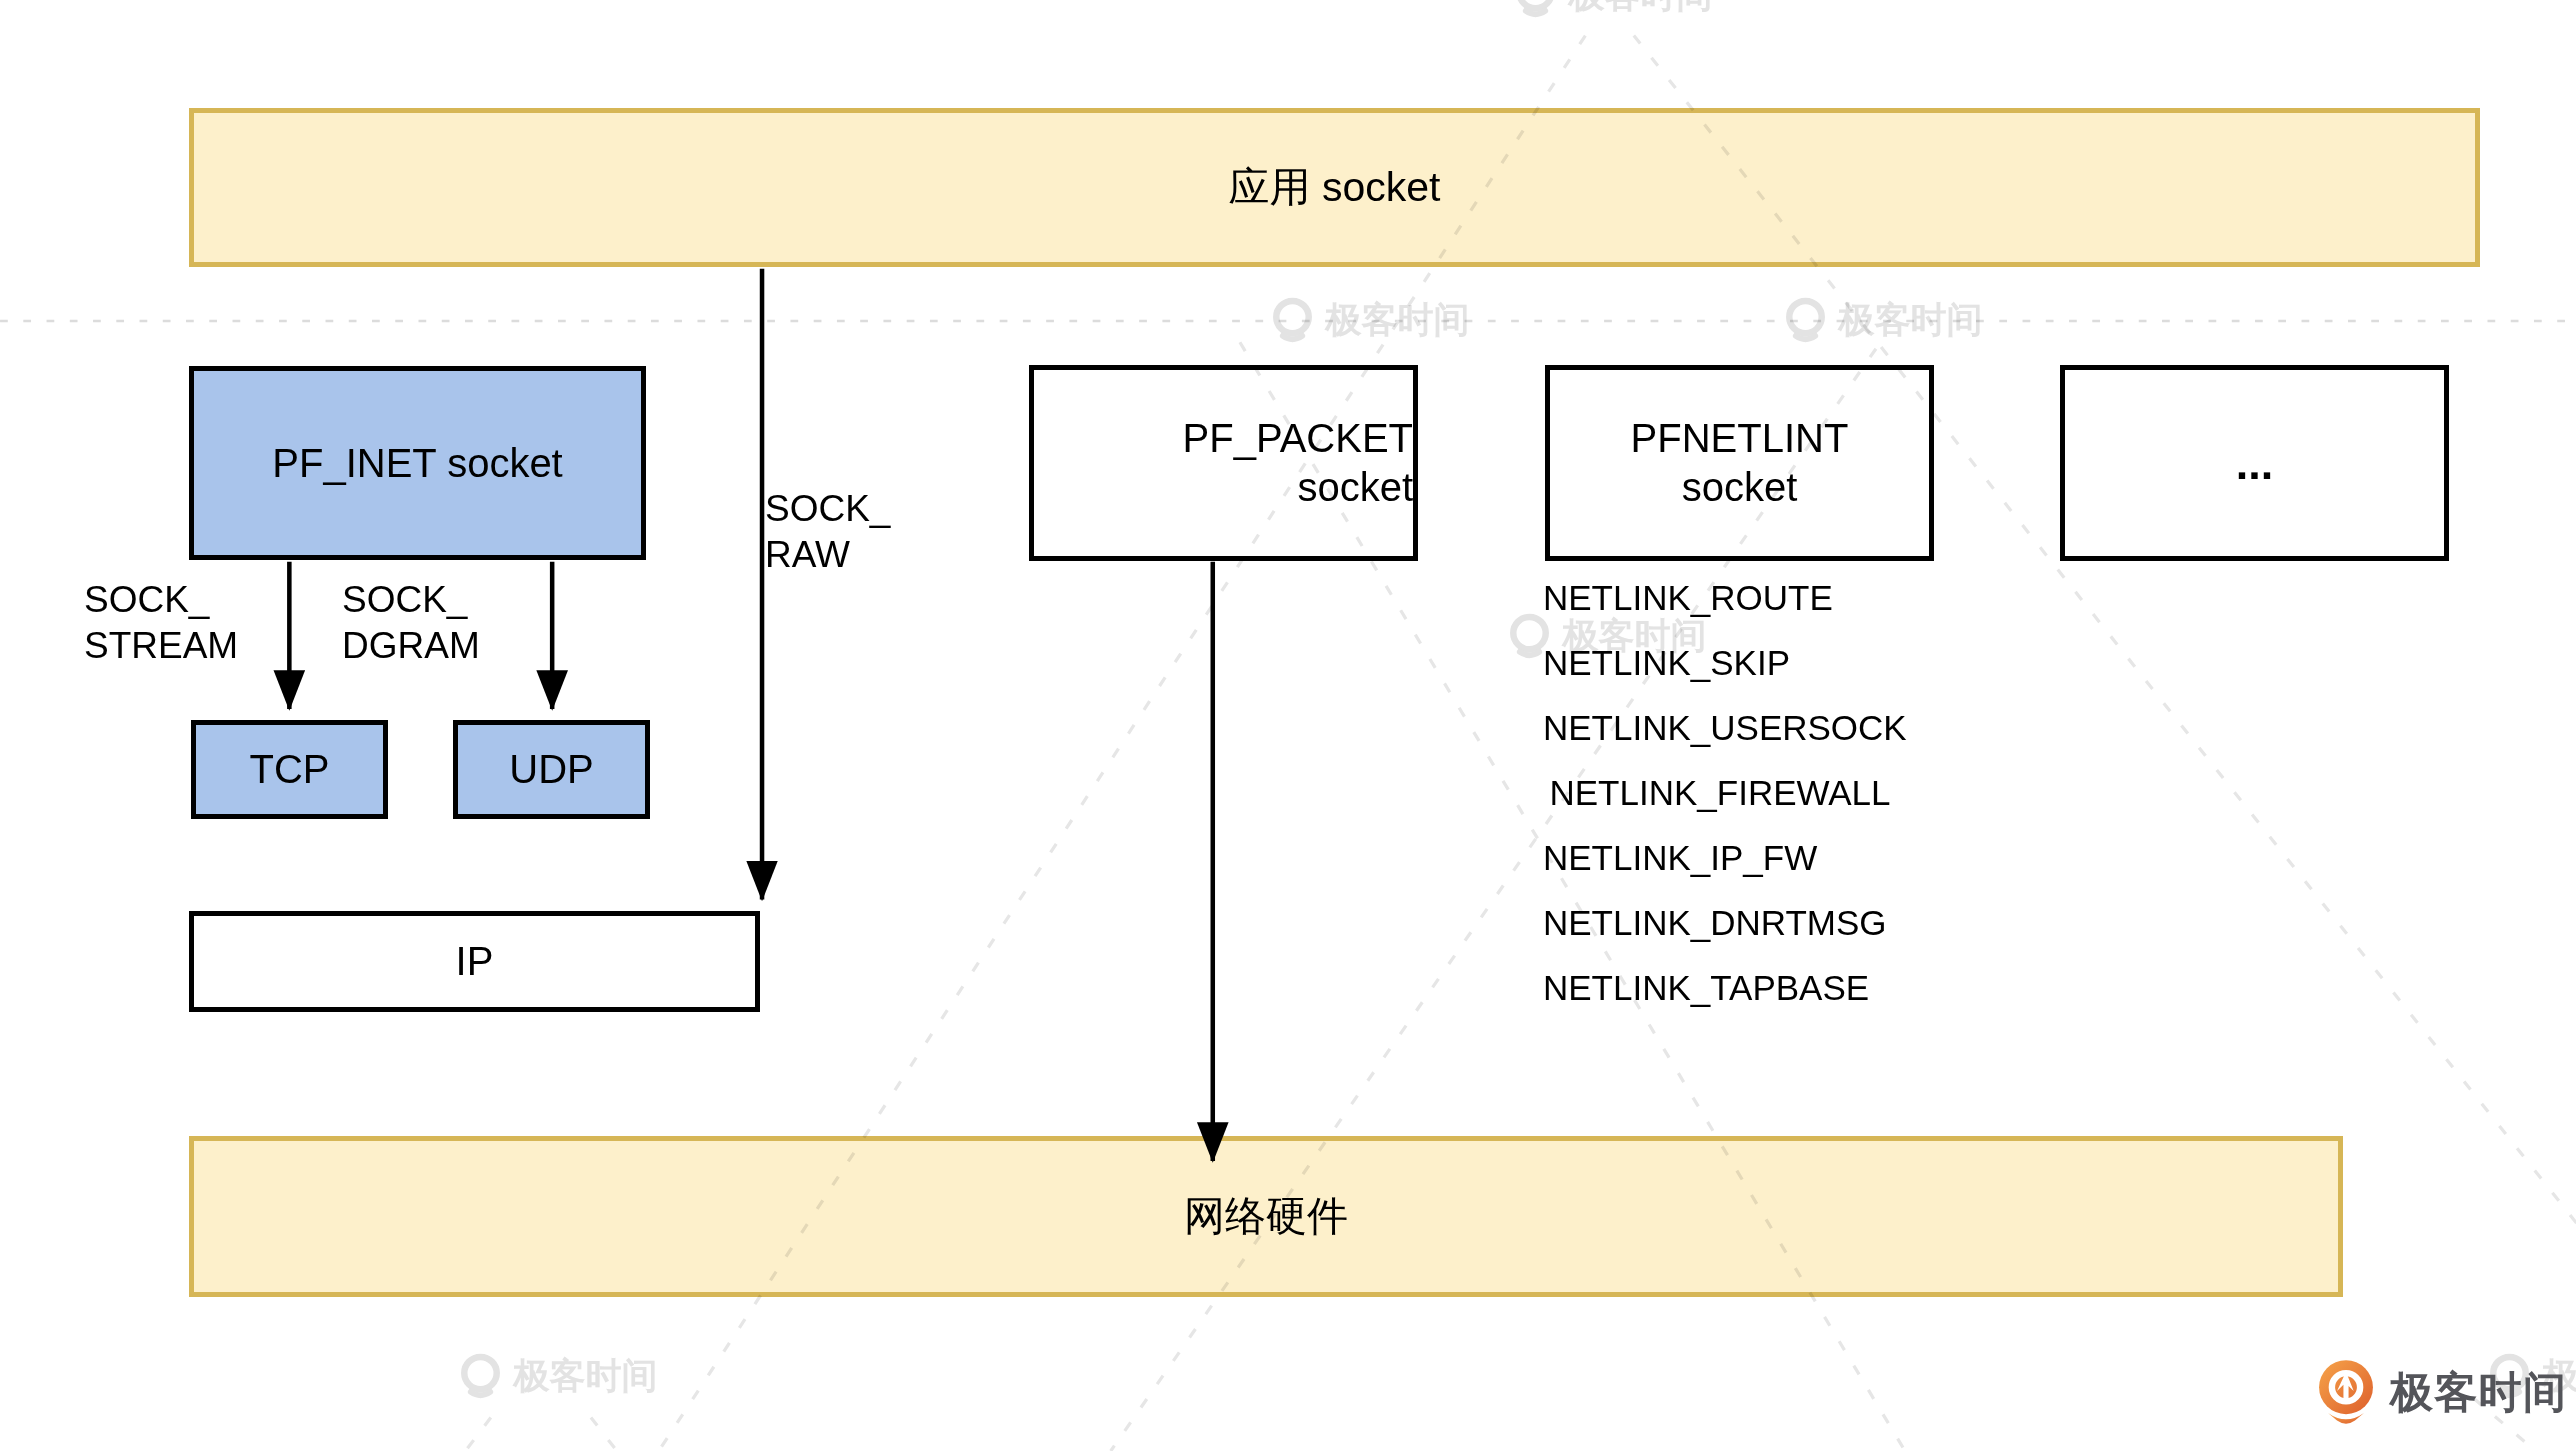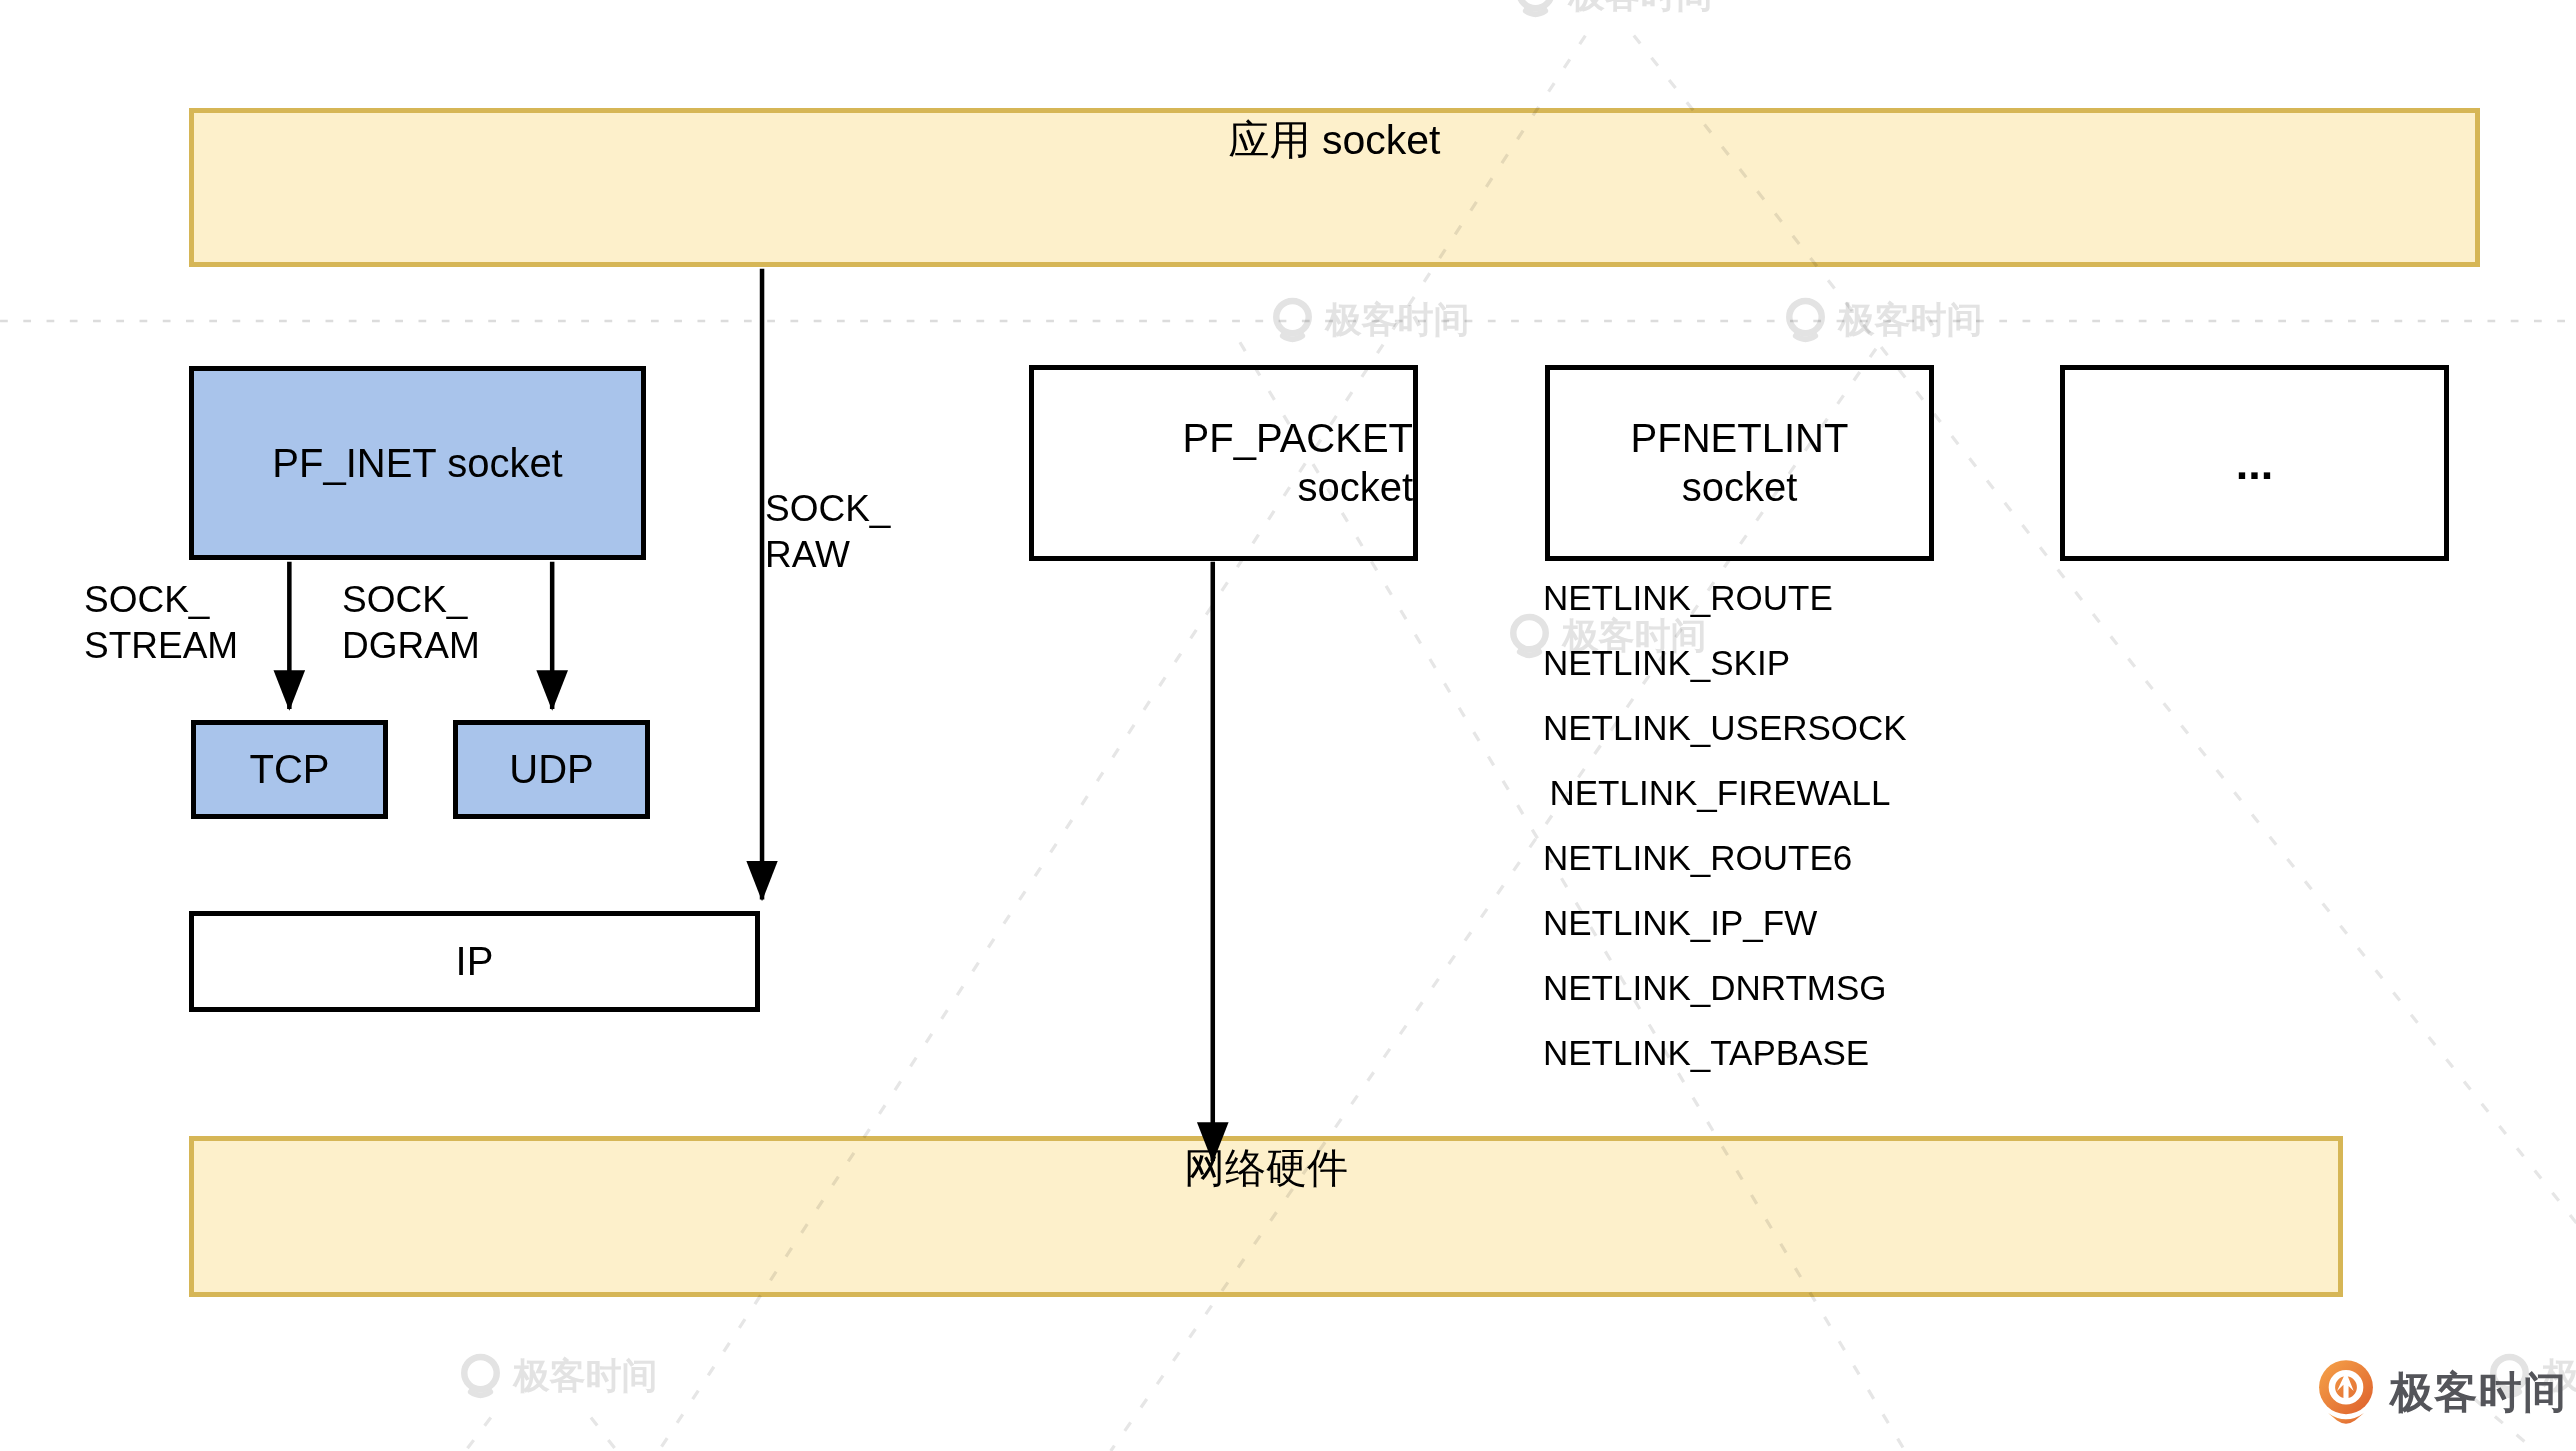--- a/index.html
+++ b/index.html
@@ -4,21 +4,21 @@
 <style>
   html,body{margin:0;padding:0;background:#fff;}
   #canvas{
     position:relative; width:2576px; height:1451px; overflow:hidden;
     background:#ffffff; font-family:"Liberation Sans","DejaVu Sans",sans-serif; color:#000;
   }
   
   .bar{
     position:absolute; box-sizing:border-box;
     background:#FDF0CB; border:5.8px solid #D6B656;
-    display:flex; justify-content:center;
+    display:flex; align-items:center; justify-content:center;
     font-size:41px; z-index:1;
   }
   .box{
     position:absolute; box-sizing:border-box;
     background:#fff; border:5.8px solid #000;
     display:flex; flex-direction:column; align-items:center; justify-content:center;
     text-align:center; font-size:40px; line-height:49px; z-index:1;
   }
   .box.blue{background:#A9C4EB;}
   .edge-label{
@@ -139,21 +139,20 @@
 
   <div class="box" style="left:2060px; top:365px; width:389px; height:196px; font-size:45px; font-weight:700;">
     <span>...</span>
   </div>
 
   <div class="netlink">
     <div class="nl-item">NETLINK_ROUTE</div>
     <div class="nl-item">NETLINK_SKIP</div>
     <div class="nl-item">NETLINK_USERSOCK</div>
     <div class="nl-item ind">NETLINK_FIREWALL</div>
-    <div class="nl-item">NETLINK_ROUTE6</div>
     <div class="nl-item">NETLINK_IP_FW</div>
     <div class="nl-item">NETLINK_DNRTMSG</div>
     <div class="nl-item">NETLINK_TAPBASE</div>
   </div>
 
   <div class="bar" style="left:189px; top:1136px; width:2154px; height:161px;">
     <span>网络硬件</span>
   </div>
 
   <svg id="arrows" width="2576" height="1451" viewBox="0 0 3989 2247">

